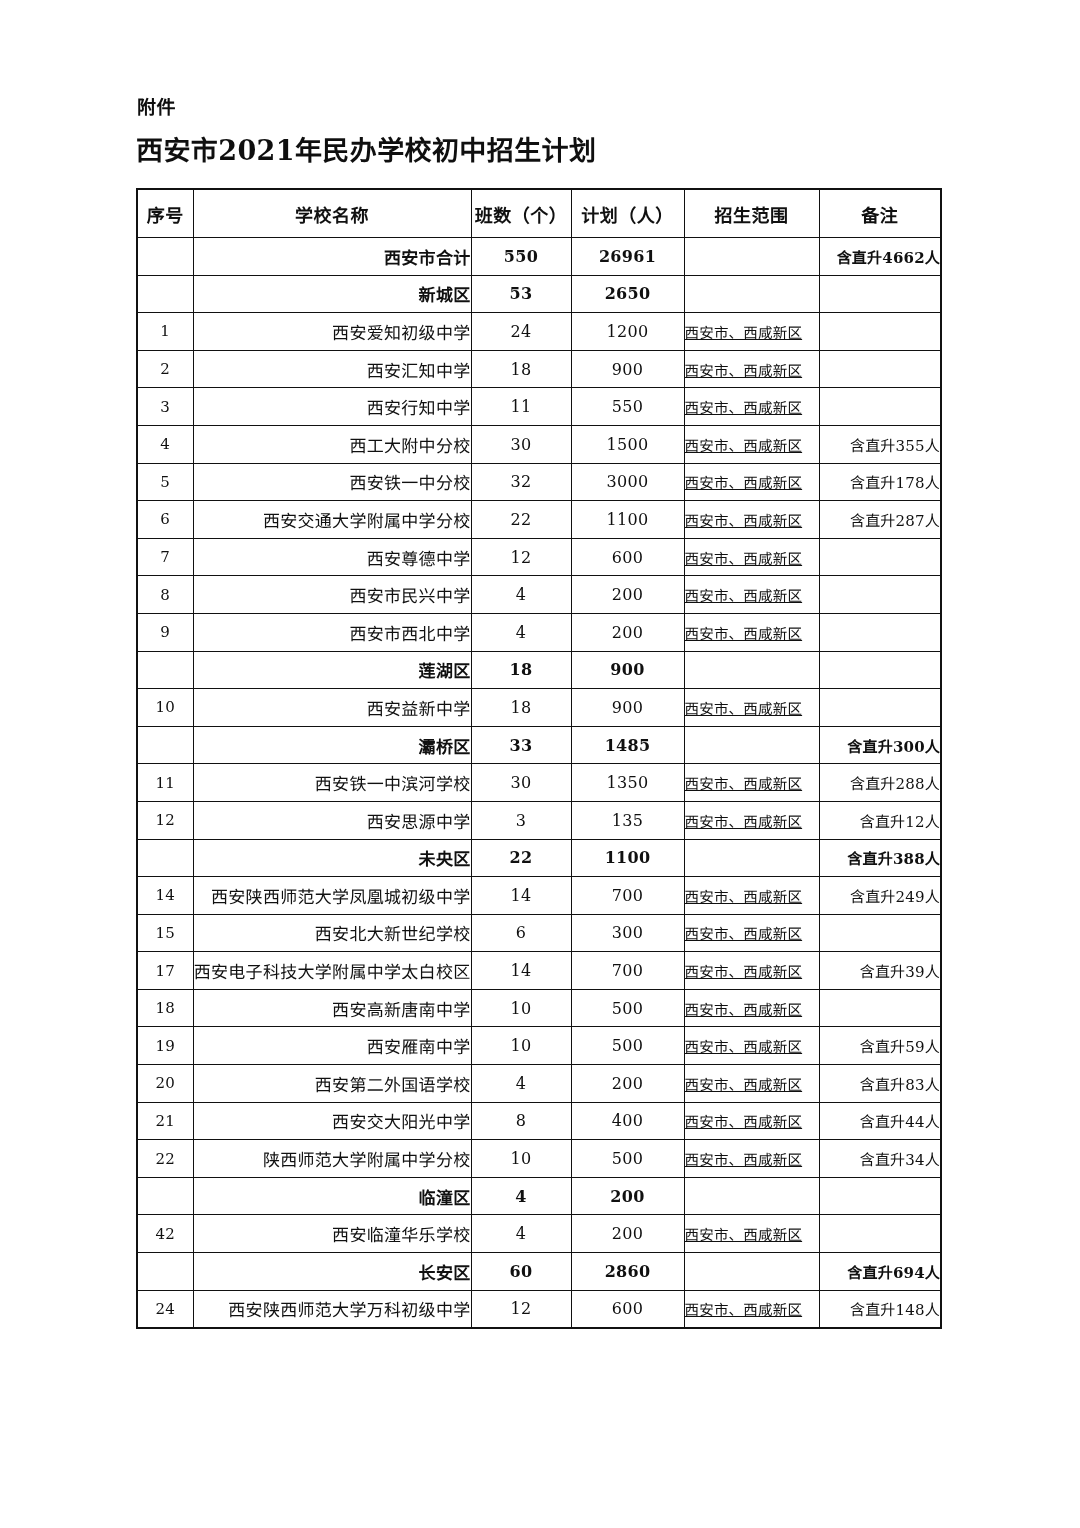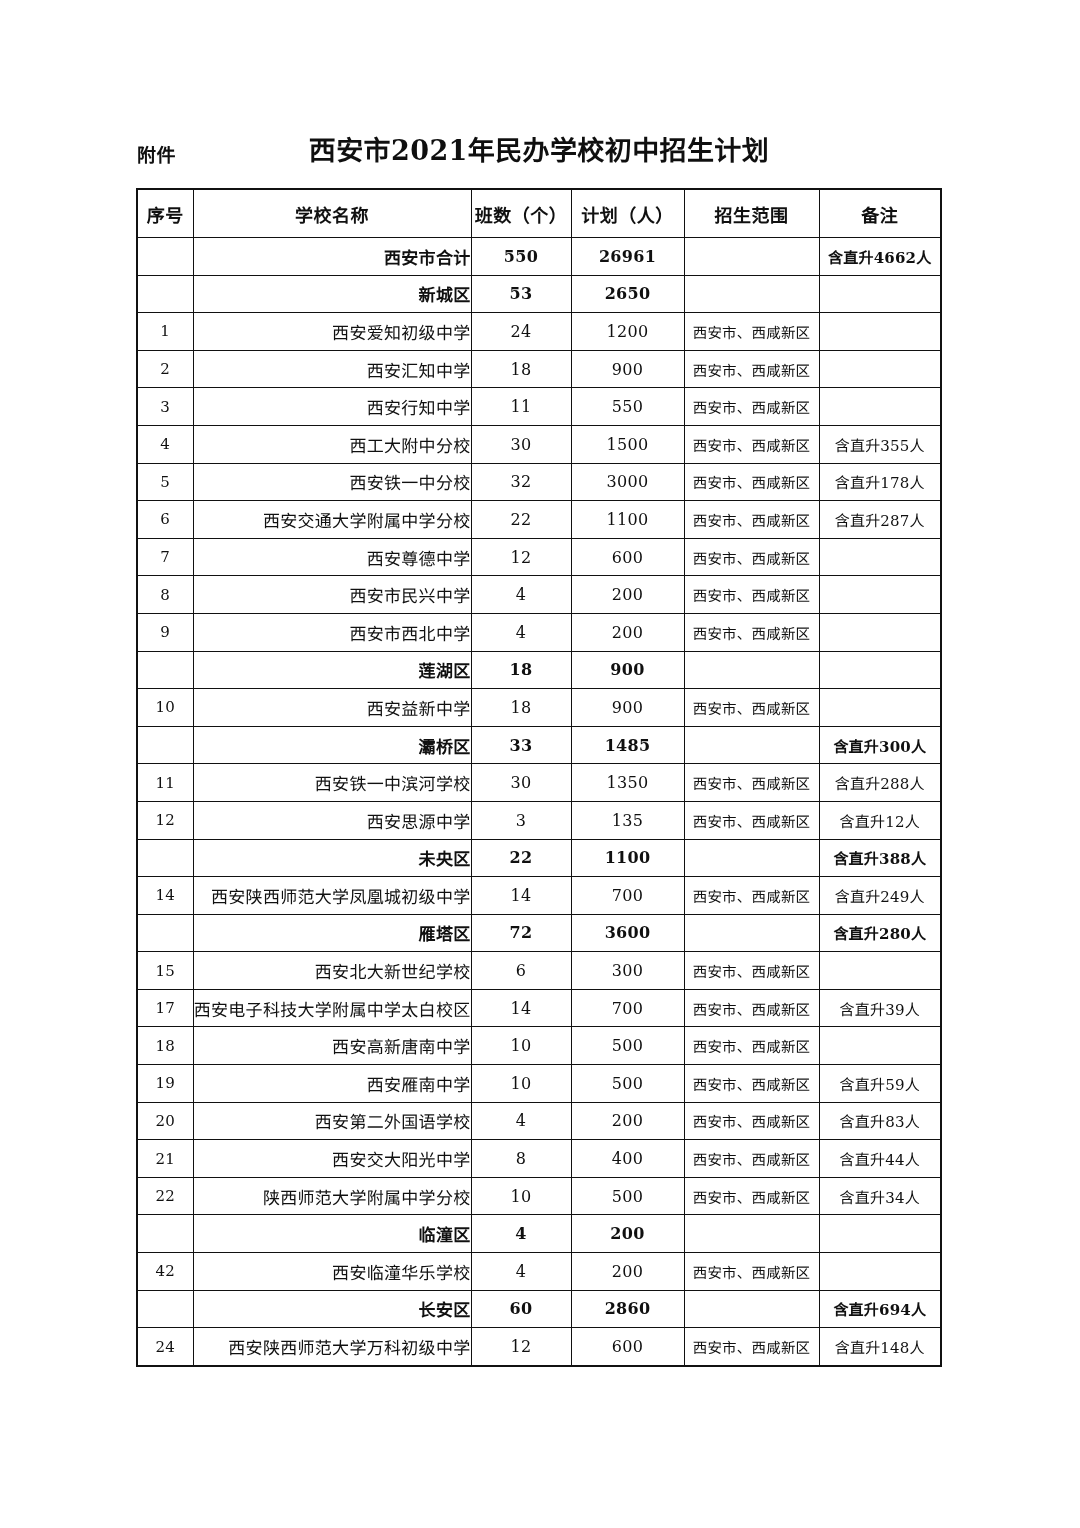--- a/index.html
+++ b/index.html
@@ -25,28 +25,26 @@
   }
   .attachment-label {
     position: absolute;
     left: 137px;
     top: 98px;
     font-size: 19px;
     font-weight: bold;
     letter-spacing: 0.5px;
     line-height: 1;
     font-family: "DejaVu Serif", "Liberation Serif", serif;
-    margin-top: 48px;
   }
   .doc-title {
     position: absolute;
     left: 136px;
     top: 135px;
     width: 806px;
-    text-align: center;
     font-size: 27px;
     font-weight: bold;
     letter-spacing: 0.4px;
     font-family: "DejaVu Serif", "Liberation Serif", serif;
     line-height: 1.2;
   }
 
   .table-wrap {
     position: absolute;
     left: 136px;
@@ -103,27 +101,28 @@
     font-size: 17px;
     letter-spacing: 0.3px;
     white-space: nowrap;
   }
   td.cell-class, td.cell-plan {
     text-align: center;
     font-size: 16px;
     letter-spacing: 0.3px;
   }
   td.cell-range {
-    text-align: center;
+    text-align: left;
     font-size: 14.5px;
     letter-spacing: 0.2px;
     white-space: nowrap;
+    text-decoration: underline;
   }
   td.cell-note {
-    text-align: center;
+    text-align: right;
     font-size: 15px;
     letter-spacing: 0.2px;
     white-space: nowrap;
   }
 
   
   tr.sum-row td.cell-name,
   tr.sum-row td.cell-class,
   tr.sum-row td.cell-plan,
   tr.sum-row td.cell-note,
@@ -301,28 +300,20 @@
             <td class="cell-note">含直升388人</td>
           </tr>
           <tr class="data-row">
             <td class="cell-no">14</td>
             <td class="cell-name">西安陕西师范大学凤凰城初级中学</td>
             <td class="cell-class">14</td>
             <td class="cell-plan">700</td>
             <td class="cell-range">西安市、西咸新区</td>
             <td class="cell-note">含直升249人</td>
           </tr>
-          <tr class="sum-row">
-            <td class="cell-no"></td>
-            <td class="cell-name">雁塔区</td>
-            <td class="cell-class">72</td>
-            <td class="cell-plan">3600</td>
-            <td class="cell-range"></td>
-            <td class="cell-note">含直升280人</td>
-          </tr>
           <tr class="data-row">
             <td class="cell-no">15</td>
             <td class="cell-name">西安北大新世纪学校</td>
             <td class="cell-class">6</td>
             <td class="cell-plan">300</td>
             <td class="cell-range">西安市、西咸新区</td>
             <td class="cell-note"></td>
           </tr>
           <tr class="data-row">
             <td class="cell-no">17</td>

